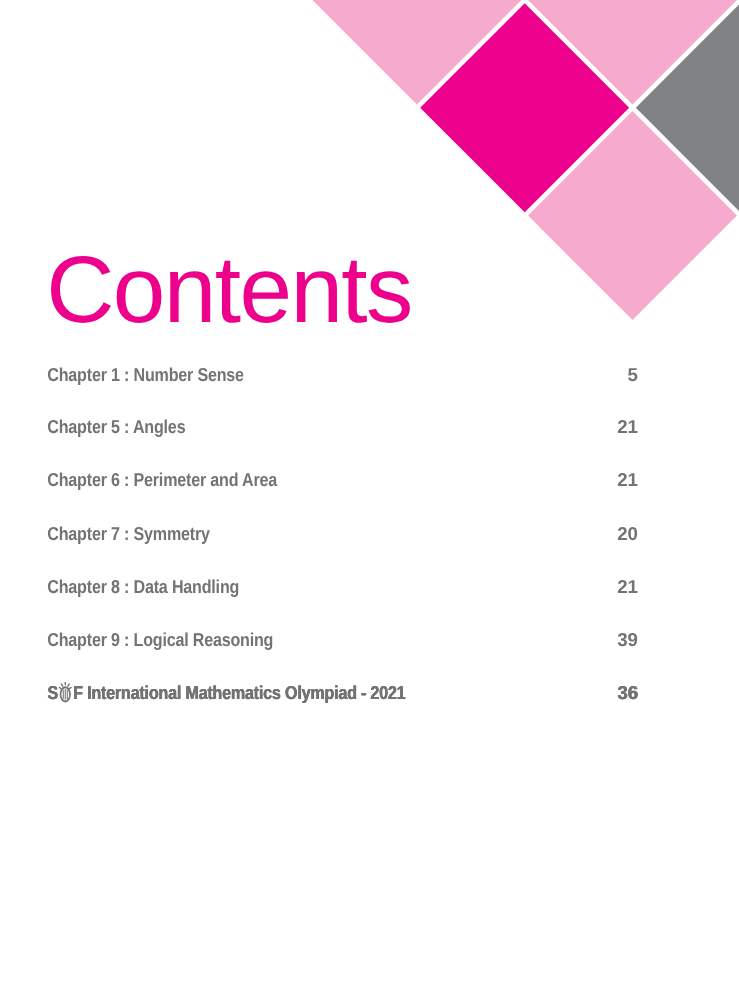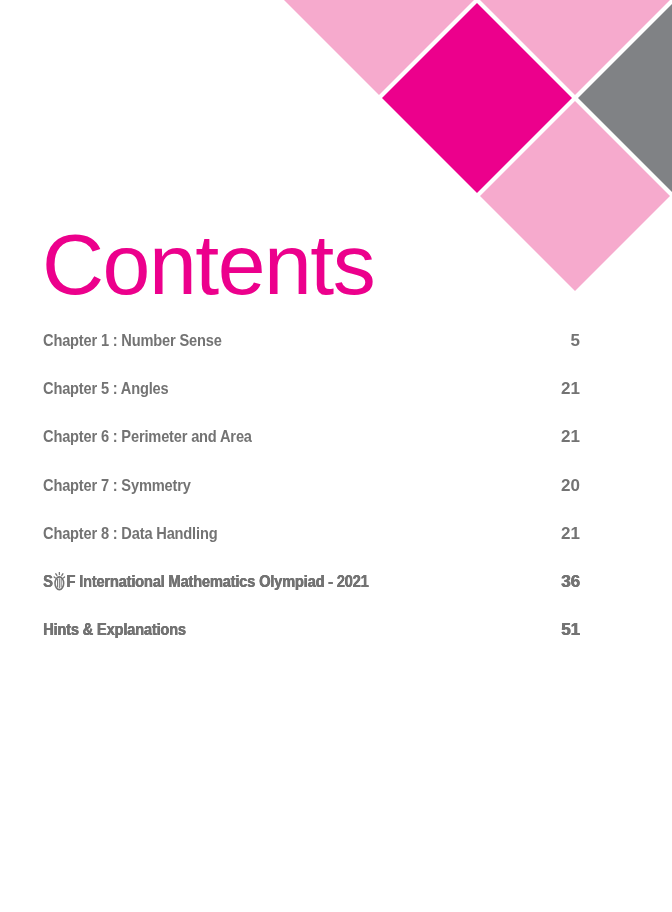--- a/index.html
+++ b/index.html
@@ -66,20 +66,24 @@
       <span class="pagenum">21</span>
     </div>
     <div class="row">
       <span class="label">Chapter 7 : Symmetry</span>
       <span class="pagenum">20</span>
     </div>
     <div class="row">
       <span class="label">Chapter 8 : Data Handling</span>
       <span class="pagenum">21</span>
     </div>
+    <div class="row">
+      <span class="label">Chapter 9 : Logical Reasoning</span>
+      <span class="pagenum">39</span>
+    </div>
 
     <div class="row heavy">
       <span class="label">
         <span>S</span>
           <svg class="bulb" viewBox="0 0 20 27" fill="none" stroke="currentColor" aria-hidden="true">
           <g stroke-width="2" stroke-linecap="round">
             <line x1="10" y1="0.5" x2="10" y2="3.5"></line>
             <line x1="4" y1="2.5" x2="6" y2="5"></line>
             <line x1="16" y1="2.5" x2="14" y2="5"></line>
             <line x1="1" y1="7" x2="3.5" y2="8.5"></line>
@@ -90,19 +94,15 @@
             <line x1="7" y1="10" x2="7" y2="22"></line>
             <line x1="10" y1="9" x2="10" y2="23"></line>
             <line x1="13" y1="10" x2="13" y2="22"></line>
           </g>
         </svg>
           <span>F International Mathematics Olympiad - 2021</span>
       </span>
       <span class="pagenum">36</span>
     </div>
 
-    <div class="row heavy">
-      <span class="label">Hints &amp; Explanations</span>
-      <span class="pagenum">51</span>
-    </div>
 
   </div>
 </div>
 
 </body></html>

